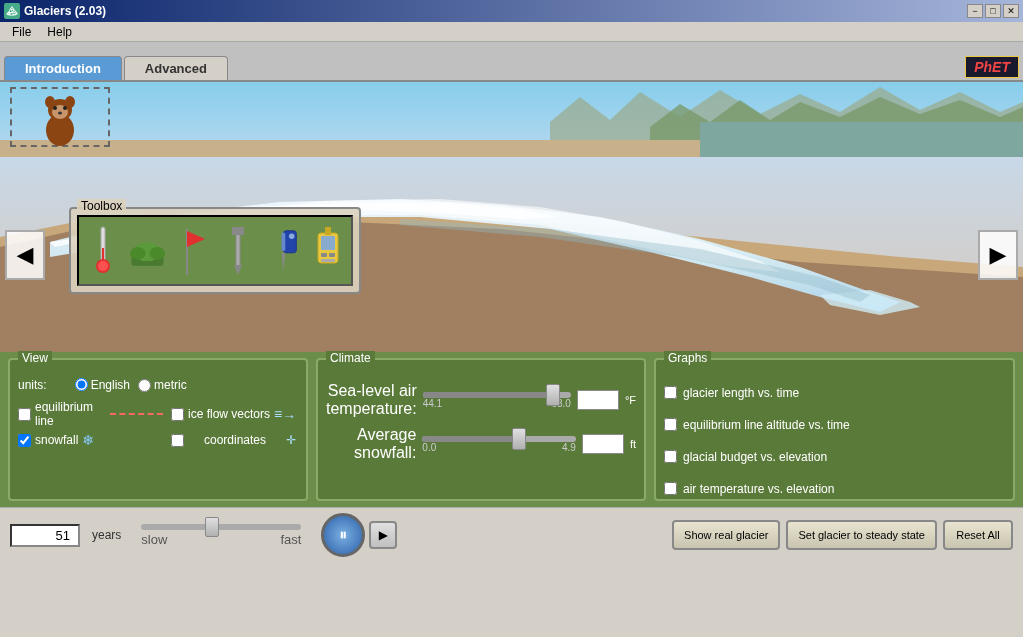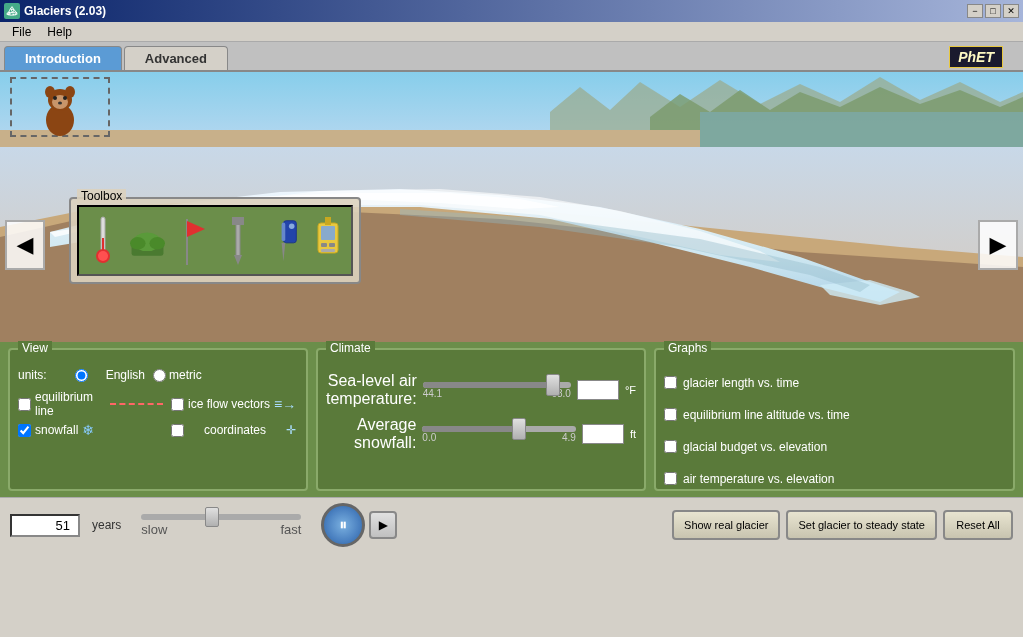--- a/index.html
+++ b/index.html
@@ -29,45 +29,45 @@
       align-items: center;
       gap: 8px;
       padding: 0 8px;
       border-bottom: 1px solid #aaa;
     }
     .menu-item { font-size: 12px; cursor: pointer; padding: 2px 4px; }
 
     
     .tab-bar {
       background: #c0c0c0;
-      height: 30px;
+      height: 40px;
       display: flex;
       align-items: flex-end;
       padding: 0 4px;
       gap: 2px;
       border-bottom: 2px solid #888;
       position: relative;
     }
     .tab {
       padding: 4px 20px;
       font-size: 13px;
       font-weight: bold;
       cursor: pointer;
       border: 1px solid #888;
       border-bottom: none;
       border-radius: 4px 4px 0 0;
     }
     .tab.active { background: #5b9bd5; color: white; }
     .tab.inactive { background: #d4d0c8; color: #333; }
     .phet-logo {
       position: absolute;
-      right: 20px;
+      right: 4px;
       bottom: 2px;
       background: #1a1a2e;
-      color: #fef9c3;
+      color: #ef4444;
       font-size: 14px;
       font-weight: bold;
       font-style: italic;
       padding: 2px 8px;
       border: 1px solid #e8c840;
     }
 
     
     .panorama {
       width: 100%;
@@ -493,21 +493,21 @@
     </div>
   </div>
 </div>
 
 <div class="control-panel">
 
   <div class="panel-box view-panel">
     <span class="panel-box-label">View</span>
     <div class="view-row" style="margin-top:10px;">
       <span>units:</span>
-      <label style="display:flex;align-items:center;gap:18px;color:white;padding-left:20px;">
+      <label style="display:flex;align-items:flex-start;gap:3px;color:white;padding-left:20px;">
         <input type="radio" name="units" checked="" style="">
         <span>English</span>
       </label>
       <label style="display:flex;align-items:center;gap:3px;color:white;">
         <input type="radio" name="units" style="">
         <span>metric</span>
       </label>
     </div>
     <div class="view-row" style="margin-top:8px;">
       <label style="display:flex;align-items:center;gap:4px;color:white;width:145px;">

